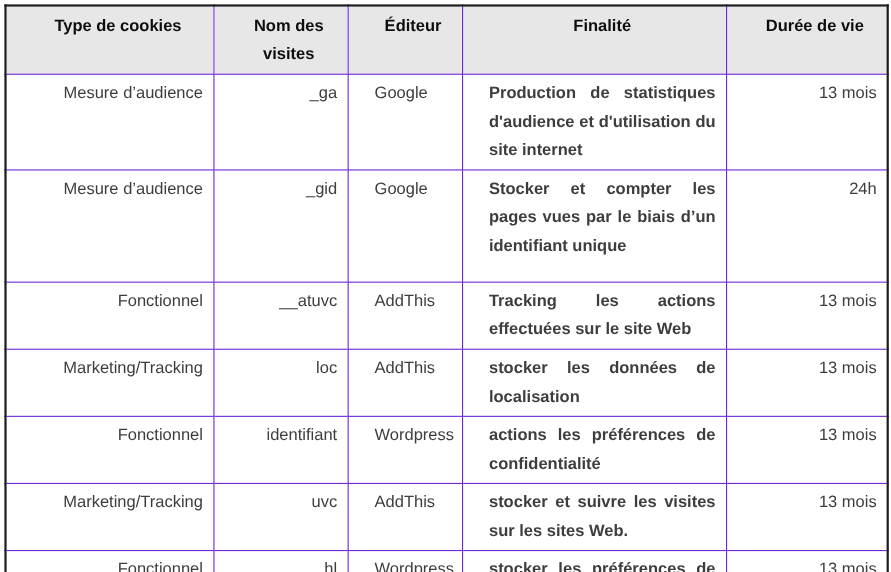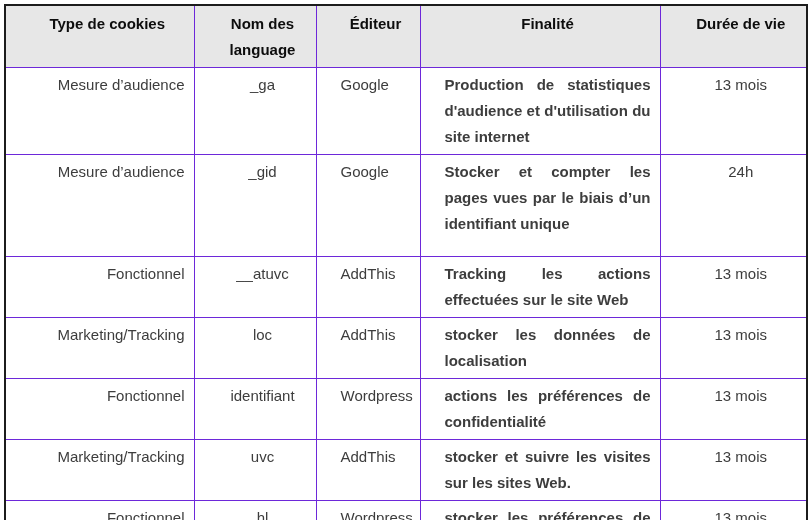--- a/index.html
+++ b/index.html
@@ -41,24 +41,24 @@
     text-align: center;
     padding-top: 5px;
   }
   .cookies-table tbody td { color: #3d3d3d; }
   .col-type     { width: 189px; }
   .col-name     { width: 122px; }
   .col-editor   { width: 104px; }
   .col-purpose  { width: 240px; }
   .col-duration { width: 147px; }
   td.cell-type     { text-align: right; }
-  td.cell-name     { text-align: center; margin-left: 34px; }
+  td.cell-name     { text-align: right; margin-left: 34px; }
   td.cell-editor   { text-align: left; }
   td.cell-purpose  { text-align: justify; font-weight: bold; }
-  td.cell-duration { text-align: center; }
+  td.cell-duration { text-align: right; }
   tbody tr:nth-child(1) { height: 79px; }
   tbody tr:nth-child(2) { height: 102px; }
   tbody tr:nth-child(3) { height: 54px; }
   tbody tr:nth-child(4) { height: 52px; }
   tbody tr:nth-child(5) { height: 51px; }
   tbody tr:nth-child(6) { height: 51px; }
   tbody tr:nth-child(7) { height: 73px; }
 </style>
 </head>
 <body>
@@ -68,21 +68,21 @@
     <colgroup>
       <col class="col-type">
       <col class="col-name">
       <col class="col-editor">
       <col class="col-purpose">
       <col class="col-duration">
     </colgroup>
     <thead>
       <tr>
         <th>Type de cookies</th>
-        <th>Nom des language</th>
+        <th>Nom des visites</th>
         <th>Éditeur</th>
         <th>Finalité</th>
         <th>Durée de vie</th>
       </tr>
     </thead>
     <tbody>
       <tr>
         <td class="cell-type">Mesure d’audience</td>
         <td class="cell-name">_ga</td>
         <td class="cell-editor">Google</td>

